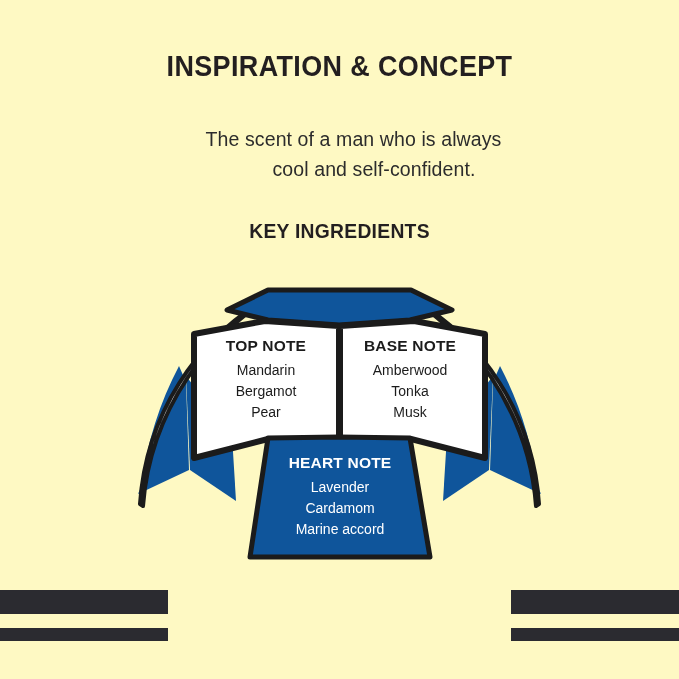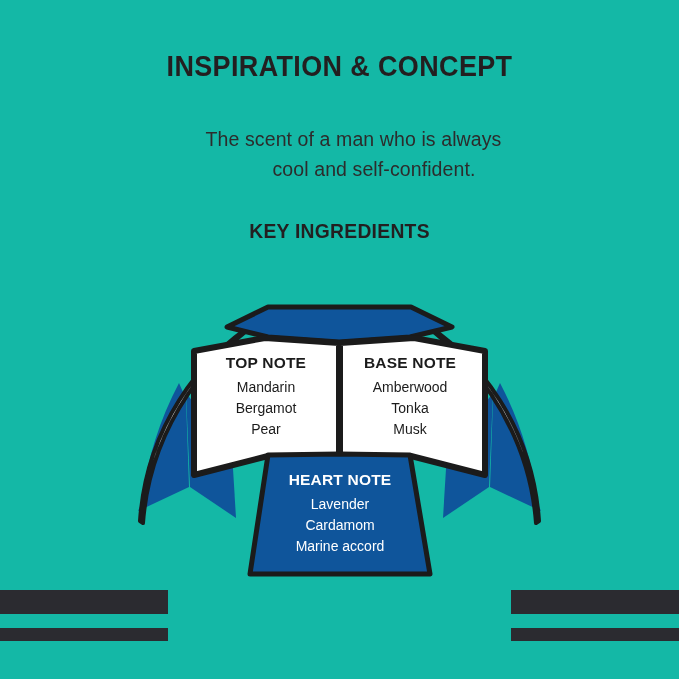--- a/index.html
+++ b/index.html
@@ -11,21 +11,21 @@
     width: 679px;
     height: 679px;
     overflow: hidden;
     font-family: "Liberation Sans", sans-serif;
     -webkit-font-smoothing: antialiased;
   }
   #page {
     position: relative;
     width: 679px;
     height: 679px;
-    background: #14b8a6;
+    background: #fef9c3;
   }
 
   
   #headline {
     position: absolute;
     left: 0;
     top: 50px;
     width: 679px;
     text-align: center;
     font-size: 29px;
@@ -58,21 +58,21 @@
     font-weight: 700;
     letter-spacing: 0.3px;
     color: #231f20;
     transform: scaleX(0.94);
   }
 
   
   #ball-wrap {
     position: absolute;
     left: 0;
-    top: 289px;
+    top: 272px;
     width: 564px;
     height: 300px;
   }
   #ball-svg { display: block; }
 
   .panel-title {
     font-family: "Liberation Sans", sans-serif;
     font-weight: 700;
     font-size: 15.5px;
     letter-spacing: 0.2px;

